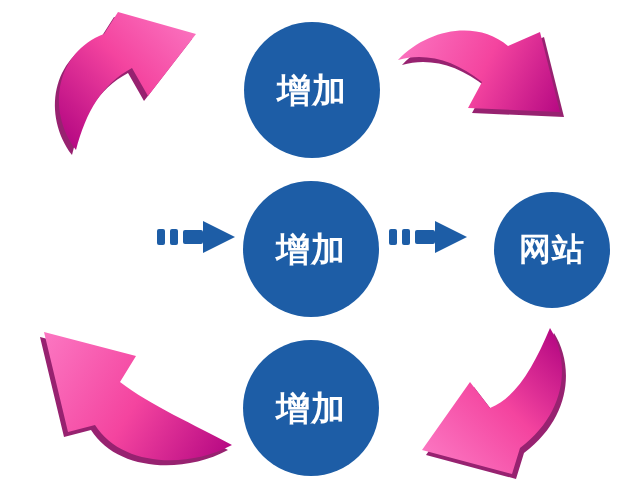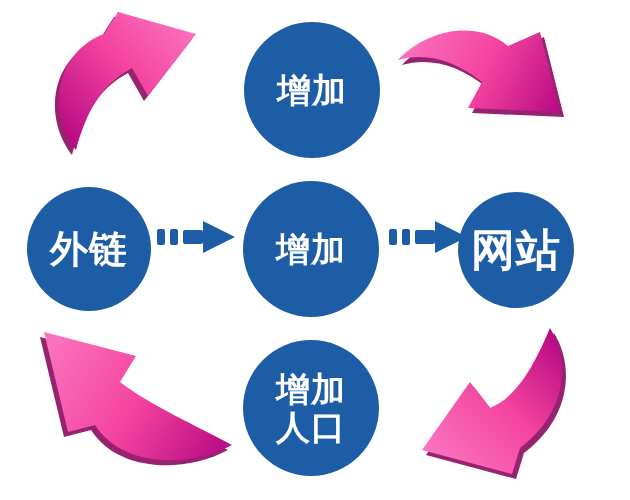--- a/index.html
+++ b/index.html
@@ -23,32 +23,32 @@
     overflow:hidden;
   }
   .layer-svg{position:absolute;left:0;top:0;z-index:1;}
   .node{
     position:absolute;
     z-index:2;
     border-radius:50%;
     background:var(--node-blue);
     color:var(--text-white);
     display:flex;
-    flex-direction:column;
+    flex-direction:row;
     align-items:center;
     justify-content:center;
     font-weight:bold;
     text-align:center;
     user-select:none;
   }
   .node .nl{display:block;line-height:1.12;letter-spacing:1px;}
   .n-wailian {left:27px; top:187px; width:124px; height:124px; font-size:38px;}
   .n-weight  {left:244px;top:22px;  width:136px; height:136px; font-size:34px;}
   .n-traffic {left:243px;top:181px; width:136px; height:136px; font-size:34px;}
-  .n-site    {left:458px;top:192px; width:116px; height:116px; font-size:44px;}
+  .n-site    {left:494px;top:192px; width:116px; height:116px; font-size:32px;}
   .n-people  {left:243px;top:340px; width:136px; height:136px; font-size:34px;}
 </style>
 </head>
 <body>
 
 <div class="canvas">
 
   <svg class="layer-svg" width="630" height="500" viewBox="0 0 630 500">
     <defs>
       <linearGradient id="gTL" gradientUnits="userSpaceOnUse" x1="70" y1="150" x2="200" y2="30">
@@ -103,34 +103,30 @@
     </g>
 
     <g style="fill:var(--node-blue)">
       <rect x="389" y="229" width="8" height="16" rx="2"></rect>
       <rect x="402" y="229" width="8" height="16" rx="2"></rect>
       <rect x="415" y="230" width="20" height="14" rx="2"></rect>
       <polygon points="435,221 435,253 467,237"></polygon>
     </g>
   </svg>
 
-  <div class="node n-wailian">
-    <span class="nl">外链</span>
-  </div>
 
   <div class="node n-weight">
     <span class="nl">增加</span>
   </div>
 
   <div class="node n-traffic">
     <span class="nl">增加</span>
   </div>
 
   <div class="node n-site">
     <span class="nl">网站</span>
   </div>
 
   <div class="node n-people">
     <span class="nl">增加</span>
-    <span class="nl">人口</span>
   </div>
 
 </div>
 
 </body></html>

